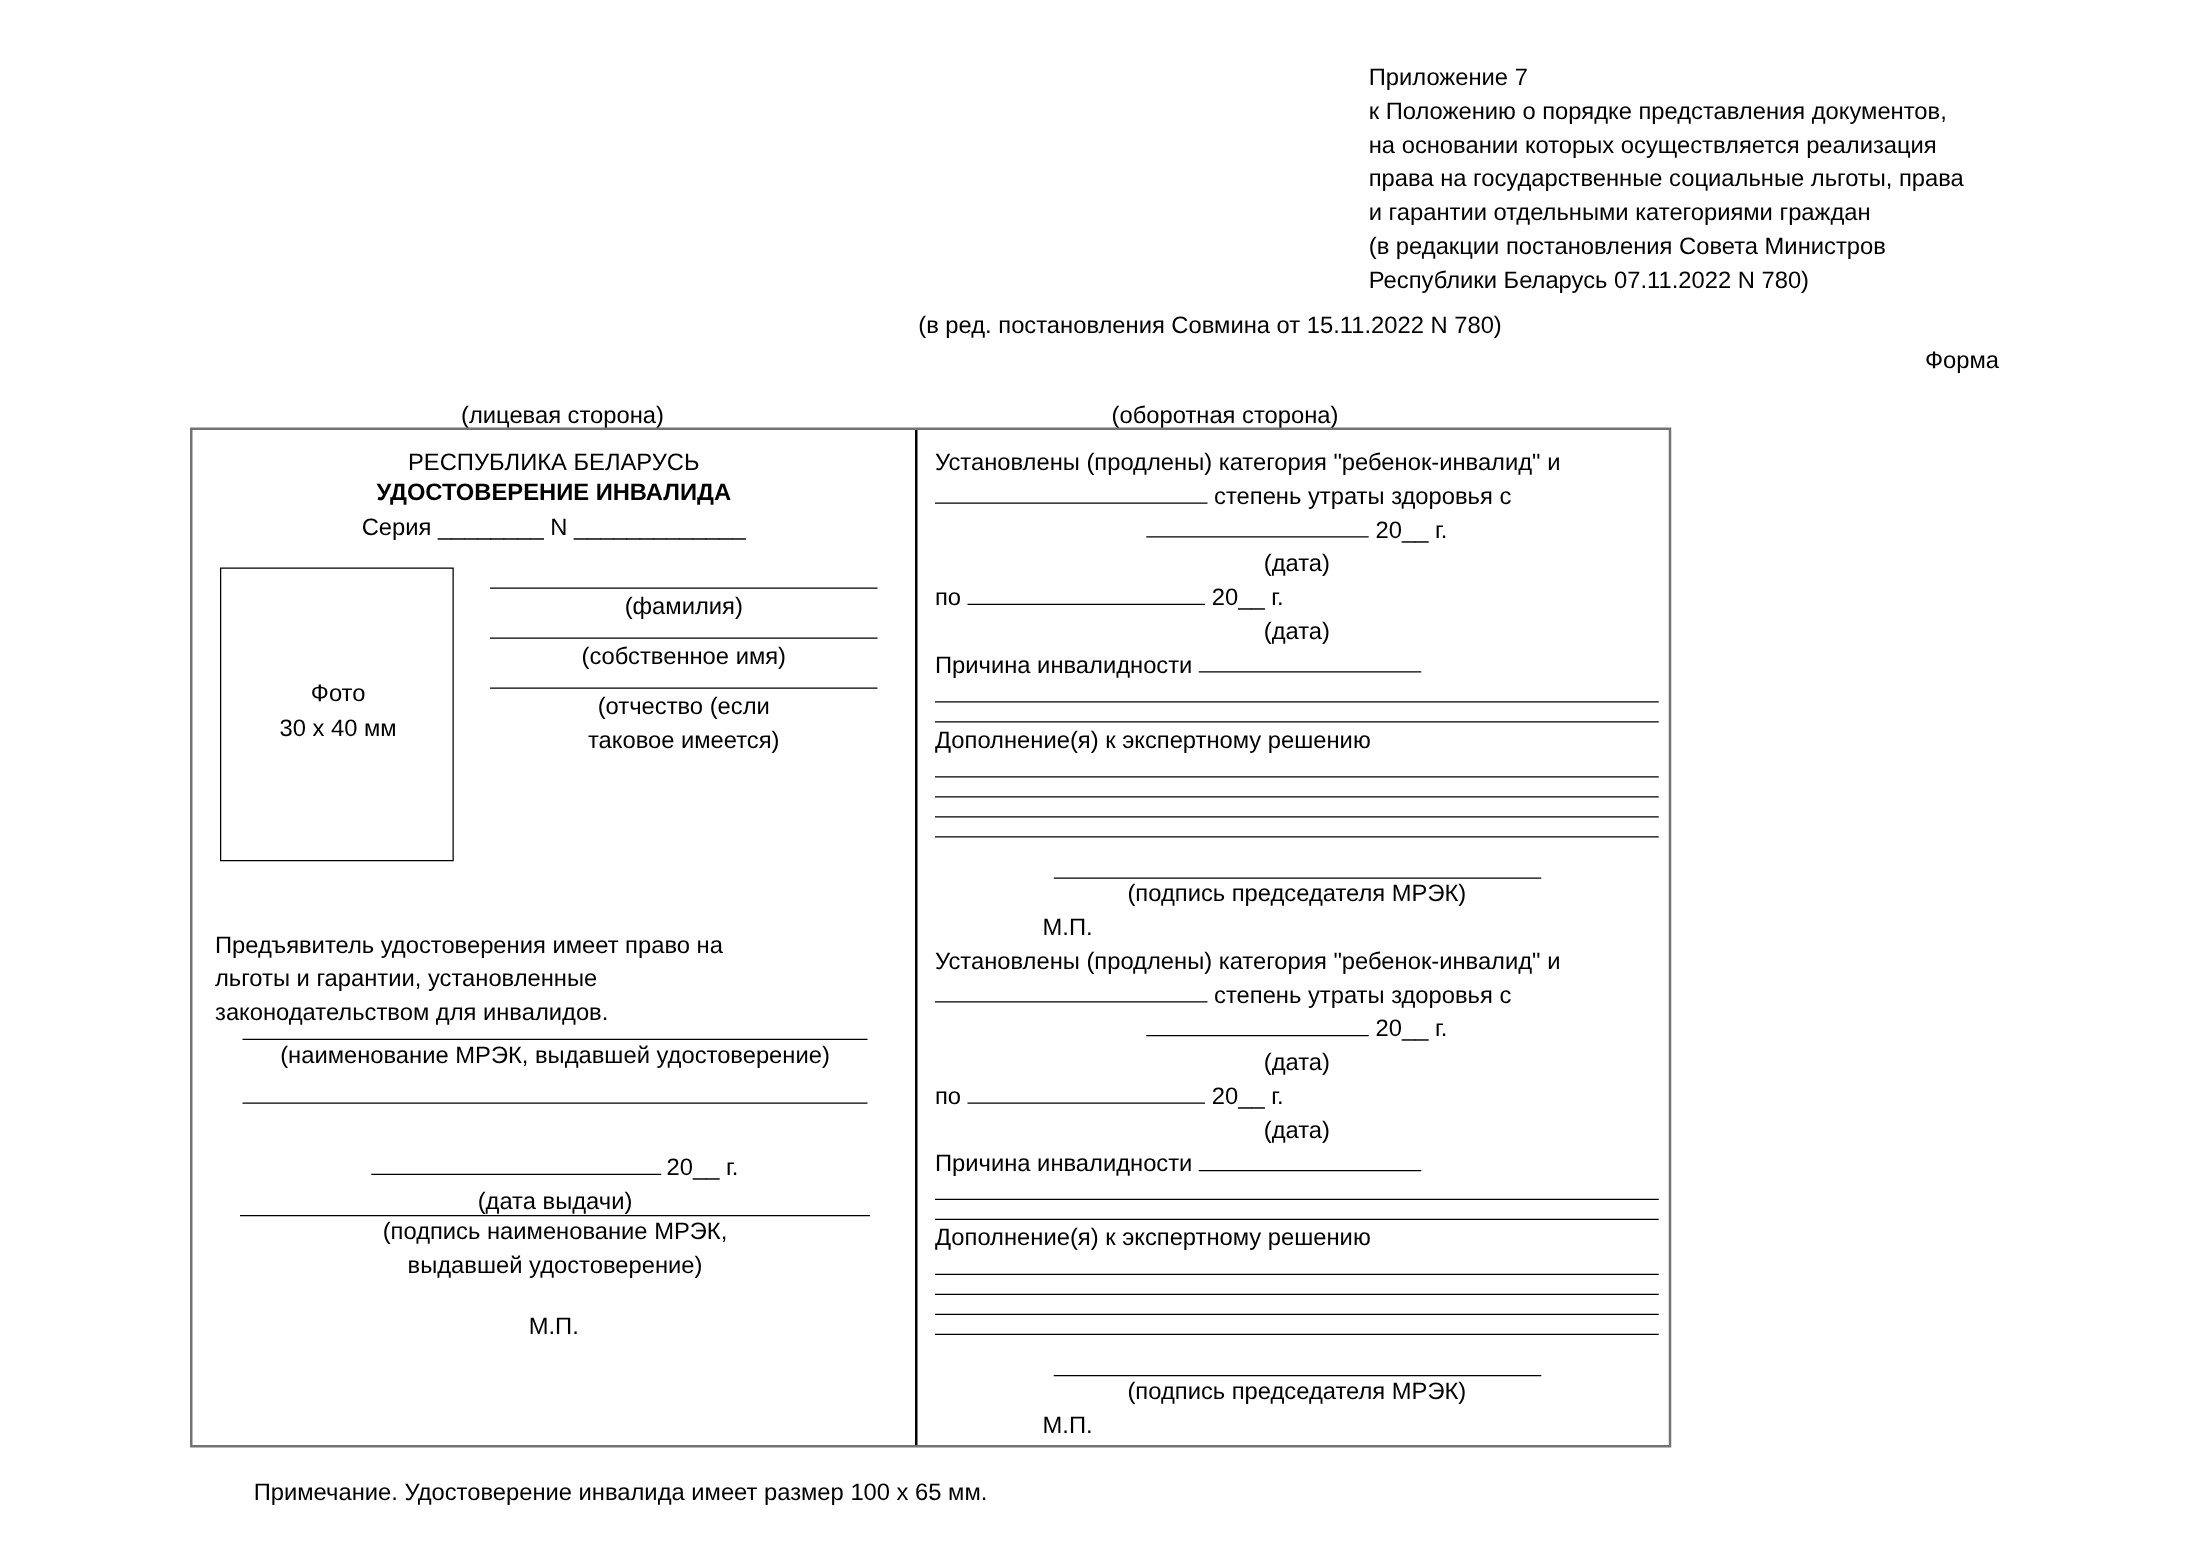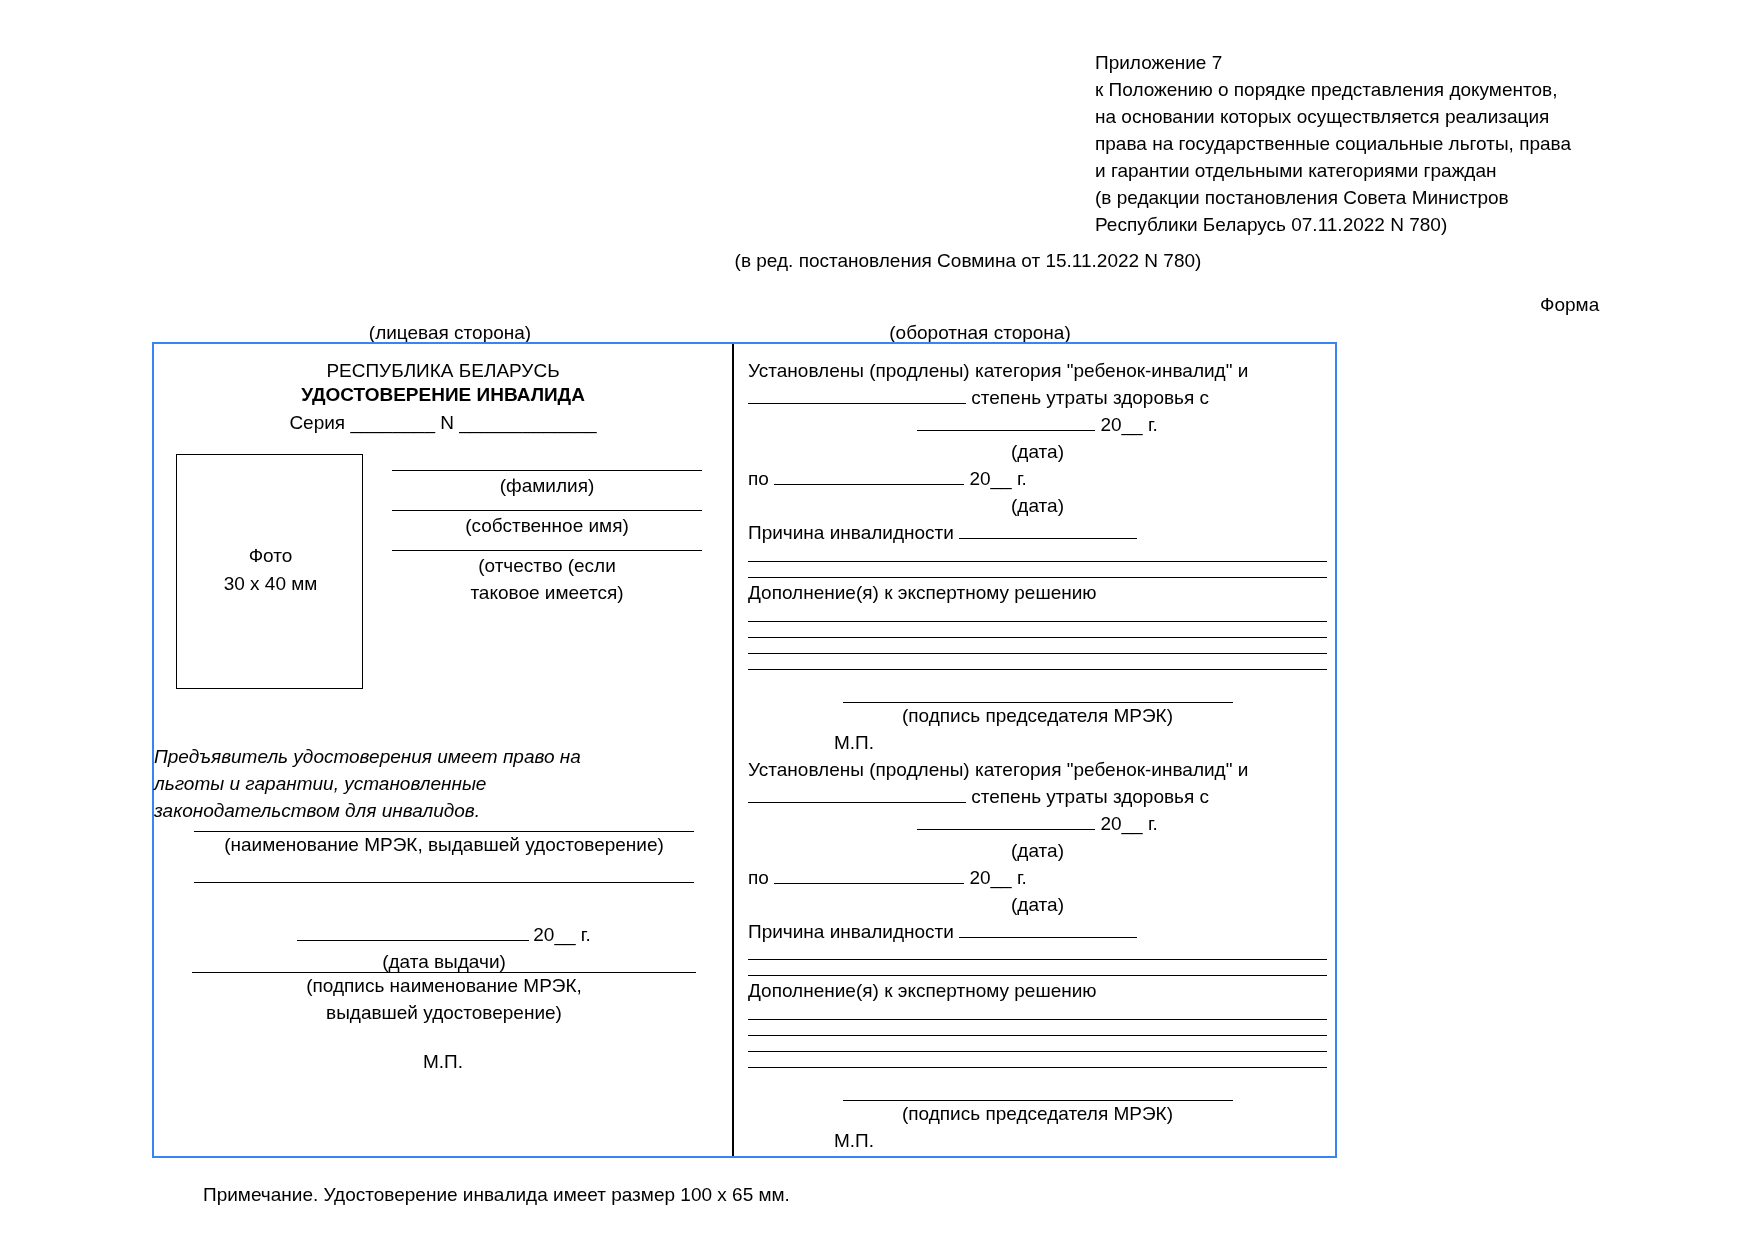--- a/index.html
+++ b/index.html
@@ -30,21 +30,21 @@
     position: absolute;
     left: 618px;
     top: 248px;
     width: 700px;
     text-align: center;
   }
 
   .forma {
     position: absolute;
     left: 1540px;
-    top: 292px;
+    top: 276px;
   }
 
   .side-label-left {
     position: absolute;
     left: 350px;
     top: 320px;
     width: 200px;
     text-align: center;
   }
   .side-label-right {
@@ -54,21 +54,21 @@
     width: 300px;
     text-align: center;
   }
 
   .card {
     position: absolute;
     left: 152px;
     top: 342px;
     width: 1185px;
     height: 816px;
-    border: 2px solid #3b82f6;
+    border: 2px solid #737373;
     box-sizing: border-box;
   }
   .divider {
     position: absolute;
     left: 578px;
     top: 0;
     width: 0;
     height: 100%;
     border-left: 2px solid #000;
   }
@@ -123,23 +123,22 @@
   }
   .nl-cap2 {
     text-align: center;
     margin-bottom: 0;
   }
 
   .f-para {
     position: absolute;
     left: 0px; top: 400px;
     width: 460px;
-    padding: 0 0;
+    padding: 0 18px;
     box-sizing: border-box;
-    font-style: italic;
   }
 
   .f-mrek {
     position: absolute;
     left: 40px; top: 487px;
     width: 500px;
   }
   .f-rule { border-top: 1.5px solid #000; height: 0; }
   .f-cap  { text-align: center; }
 

